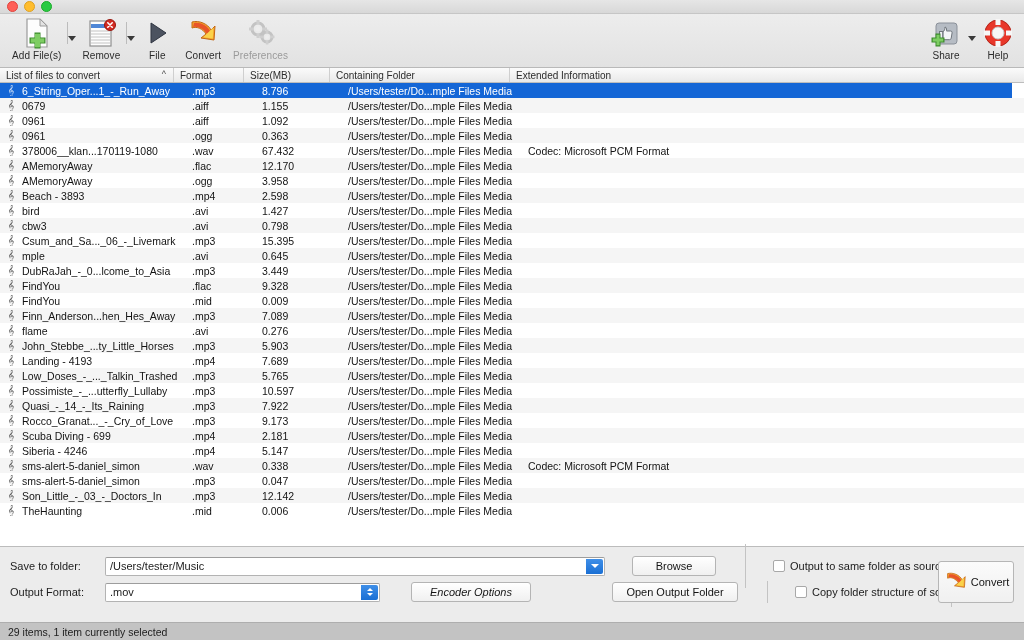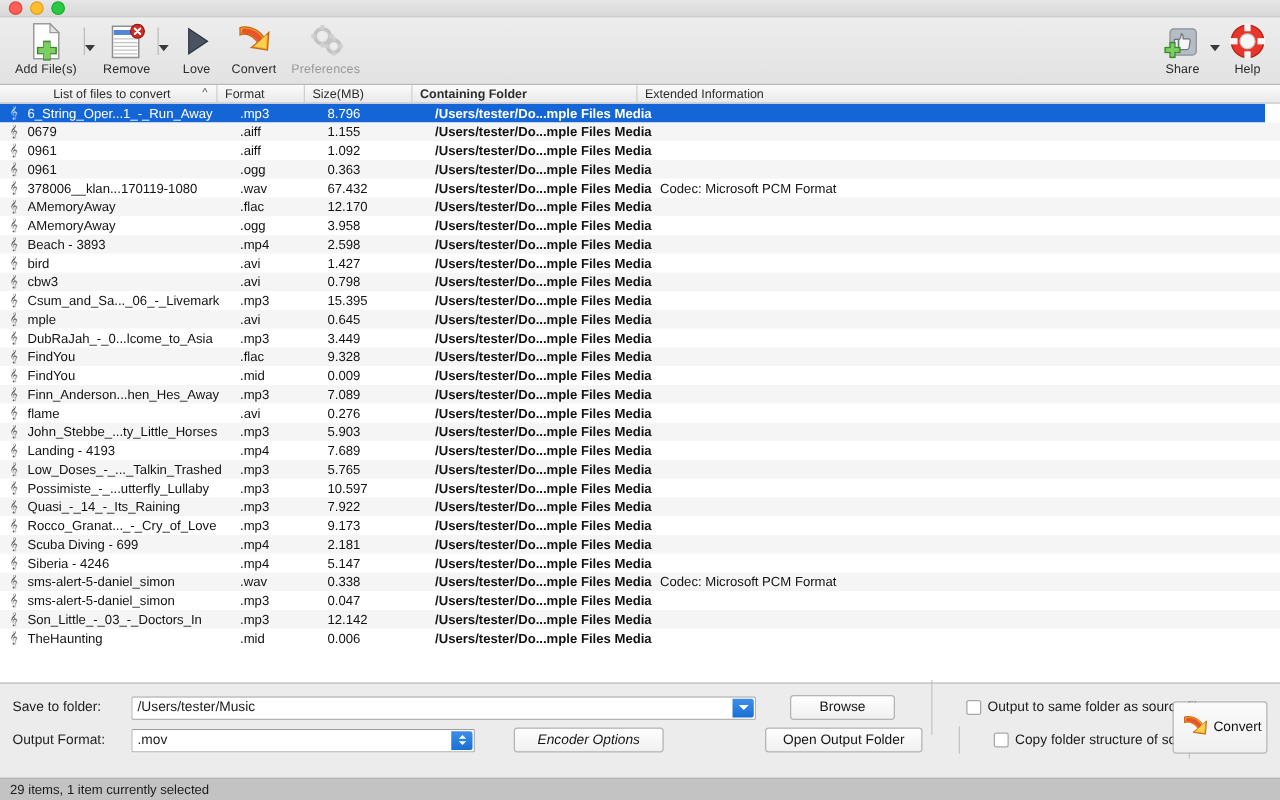--- a/index.html
+++ b/index.html
@@ -79,21 +79,21 @@
     display: flex; align-items: center;
     padding-left: 6px;
     border-right: 1px solid #cfcfcf;
     overflow: hidden; white-space: nowrap;
     position: relative;
   }
   .colheader .ch .sortarrow {
     position: absolute; right: 7px; top: 1px;
     font-size: 9px; color: #4a4a4a;
   }
-  .ch.c-name { width: 174px; justify-content: center; }
+  .ch.c-name { width: 174px; }
   .ch.c-fmt  { width: 70px; }
   .ch.c-size { width: 86px; }
   .ch.c-fold { width: 180px; }
   .ch.c-ext  { width: 491px; border-right: none; }
 
   
   .listwrap {
     flex: 1 1 auto;
     background: #ffffff;
     overflow: hidden;
@@ -105,21 +105,21 @@
     white-space: nowrap;
   }
   .row.odd { background: #f5f5f5; }
   .row.even { background: #ffffff; }
   .row.selected { background: #1466d6; color: #ffffff; width: 1012px; }
   .cell { overflow: hidden; white-space: nowrap; text-overflow: clip; }
   .c-icon { width: 22px; display: flex; align-items: center; justify-content: center; }
   .c-name { width: 164px; padding-left: 0px; }
   .c-fmt  { width: 70px; padding-left: 6px; }
   .c-size { width: 86px; padding-left: 6px; }
-  .c-fold { width: 180px; padding-left: 6px; font-weight: bold; }
+  .c-fold { width: 180px; padding-left: 6px; }
   .c-ext  { width: 480px; padding-left: 6px; }
   .noteicon { font-size: 11px; color: #555; line-height: 1; }
   .row.selected .noteicon { color: #cfe0f7; }
 
   
   .bottom {
     flex: 0 0 auto;
     background: #ececec;
     border-top: 1px solid #bcbcbc;
     height: 76px;
@@ -259,21 +259,21 @@
         <div class="vsep"></div>
         <div class="caret"></div>
       </div>
 
       <div class="tbitem">
         <span class="glyph">
           <svg width="28" height="32" viewBox="0 0 28 32">
             <path d="M8 6 L23 16 L8 26 Z" fill="#4c5360" stroke="#2e3440" stroke-width="1"></path>
           </svg>
         </span>
-        <span class="lbl">Love</span>
+        <span class="lbl">File</span>
       </div>
 
       <div class="tbitem">
         <span class="glyph">
           <svg width="34" height="32" viewBox="0 0 34 32">
             <path d="M6 5 C13 3 22 7 25 13 L29 9 L28 23 L15 21 L20 17 C17 12 11 9 6 11 Z" fill="#f4a42c" stroke="#c46612" stroke-width="1"></path>
             <path d="M8 6 C14 5 21 8 24 14 L21 17 C18 12 12 9 7 10 Z" fill="#e8552a"></path>
             <path d="M27.5 10.5 L26.8 21.6 L17.2 20.2 Z" fill="#fbd24a"></path>
           </svg>
         </span>

